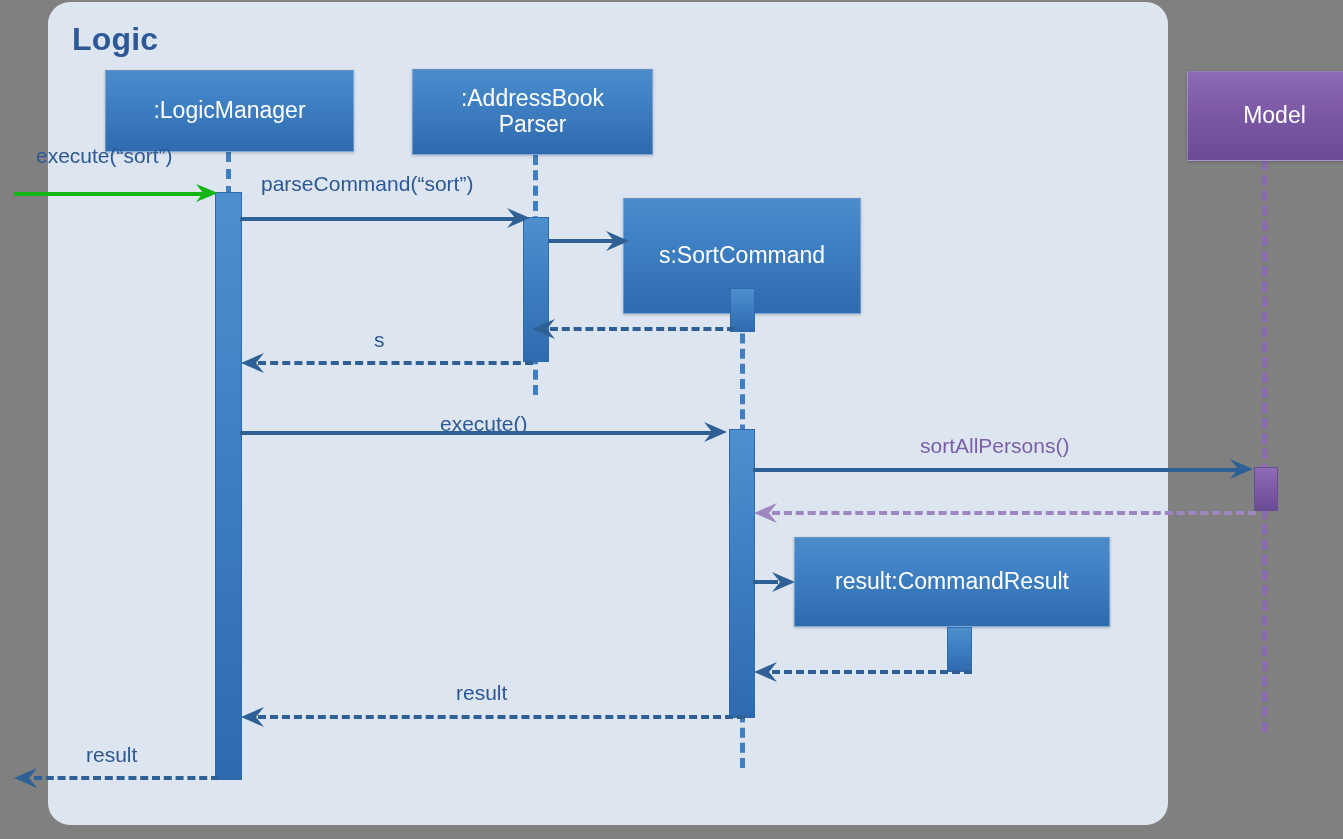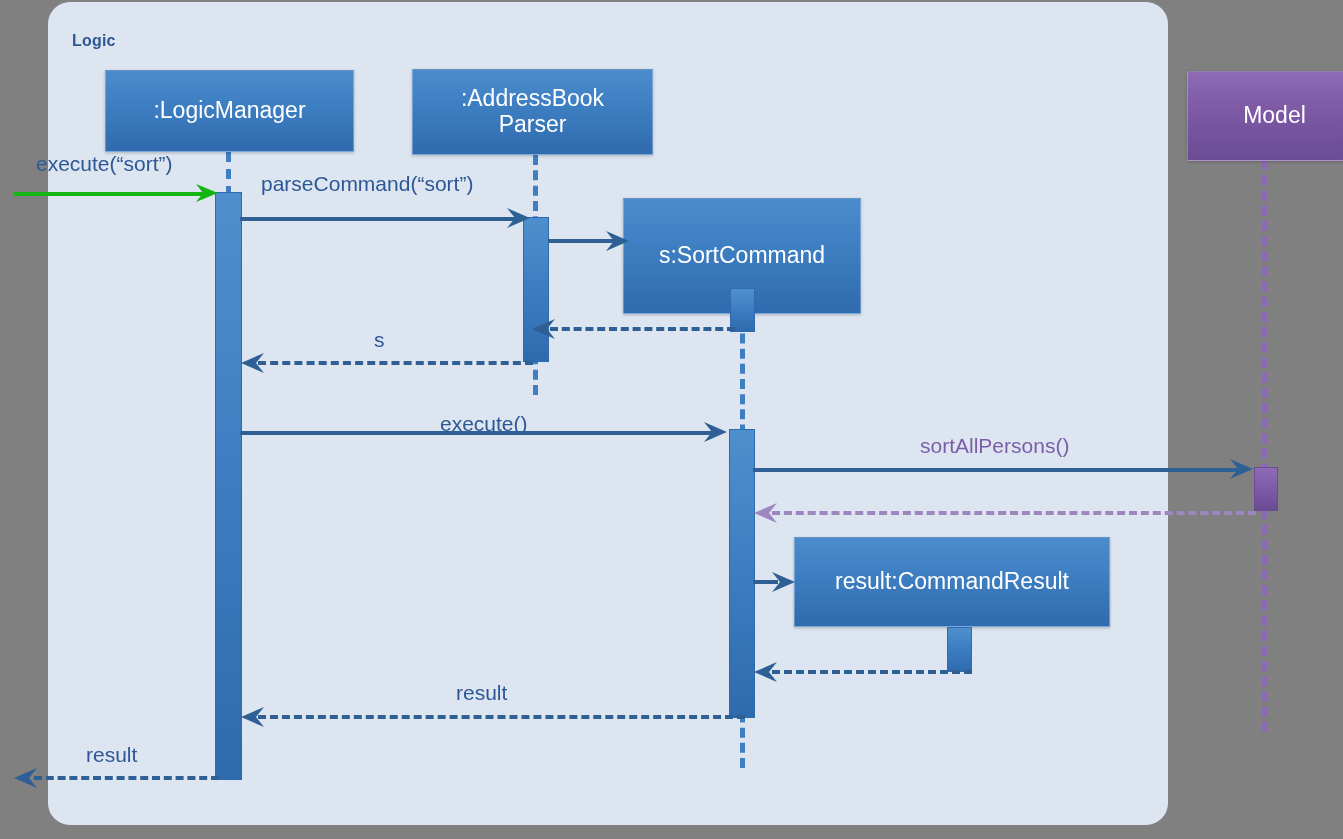--- a/index.html
+++ b/index.html
@@ -21,22 +21,22 @@
     left: 48px;
     top: 2px;
     width: 1120px;
     height: 823px;
     background: #dde5f0;
     border-radius: 22px;
   }
   #logic-title {
     position: absolute;
     left: 72px;
-    top: 32px;
-    font-size: 16px;
+    top: 21px;
+    font-size: 32px;
     font-weight: bold;
     color: #2d5896;
     letter-spacing: 0.2px;
   }
   
   .participant {
     position: absolute;
     box-sizing: border-box;
     display: flex;
     align-items: center;
@@ -137,21 +137,21 @@
   <div class="activation blue" style="left:523px; top:217px; width:26px; height:145px;"></div>
 
   <div class="activation blue" style="left:730px; top:288px; width:25px; height:44px;"></div>
 
   <div class="activation blue" style="left:729px; top:429px; width:26px; height:289px;"></div>
 
   <div class="activation blue" style="left:947px; top:627px; width:25px; height:45px;"></div>
 
   <div class="activation purple" style="left:1254px; top:467px; width:24px; height:44px;"></div>
 
-  <div class="msg-label blue" style="left:36px; top:152px;">execute(“sort”)</div>
+  <div class="msg-label blue" style="left:36px; top:144px;">execute(“sort”)</div>
   <div class="msg solid-green" style="left:14px; top:192px; width:196px;"></div>
   <svg class="arrowhead" style="left:196px; top:180px;" width="26" height="26" viewBox="0 0 26 26">
     <path d="M0 4 L22 13 L0 22 L7 13 Z" fill="#14b514"></path>
   </svg>
 
   <div class="msg-label blue" style="left:261px; top:172px;">parseCommand(“sort”)</div>
   <div class="msg solid-blue" style="left:240px; top:217px; width:285px;"></div>
   <svg class="arrowhead" style="left:507px; top:205px;" width="26" height="26" viewBox="0 0 26 26">
     <path d="M0 3 L23 13 L0 23 L8 13 Z" fill="#2e6096"></path>
   </svg>

